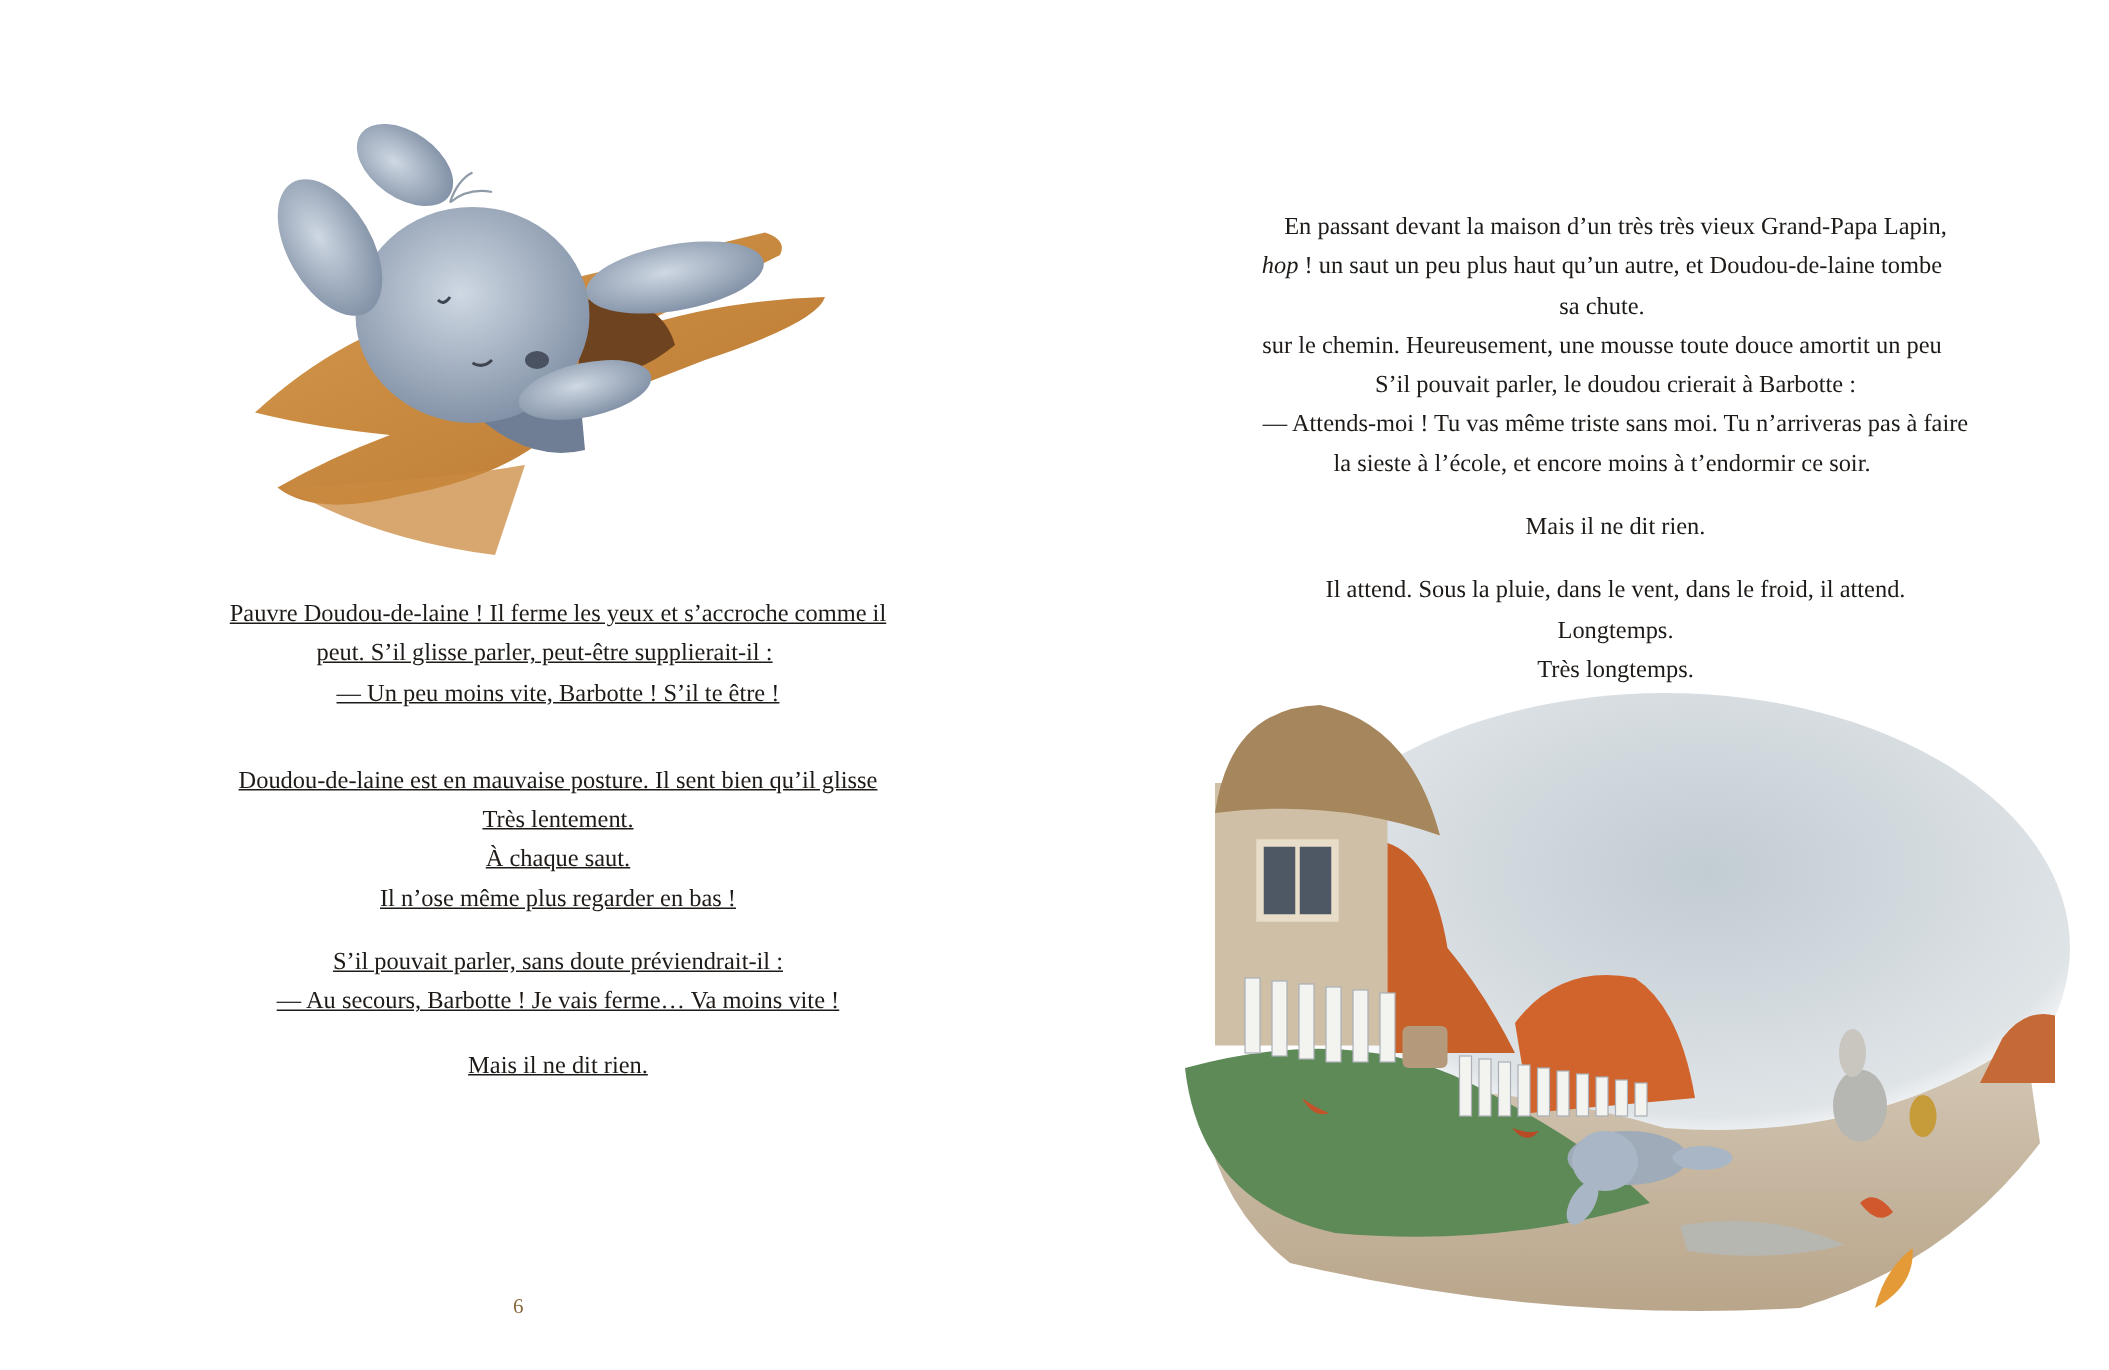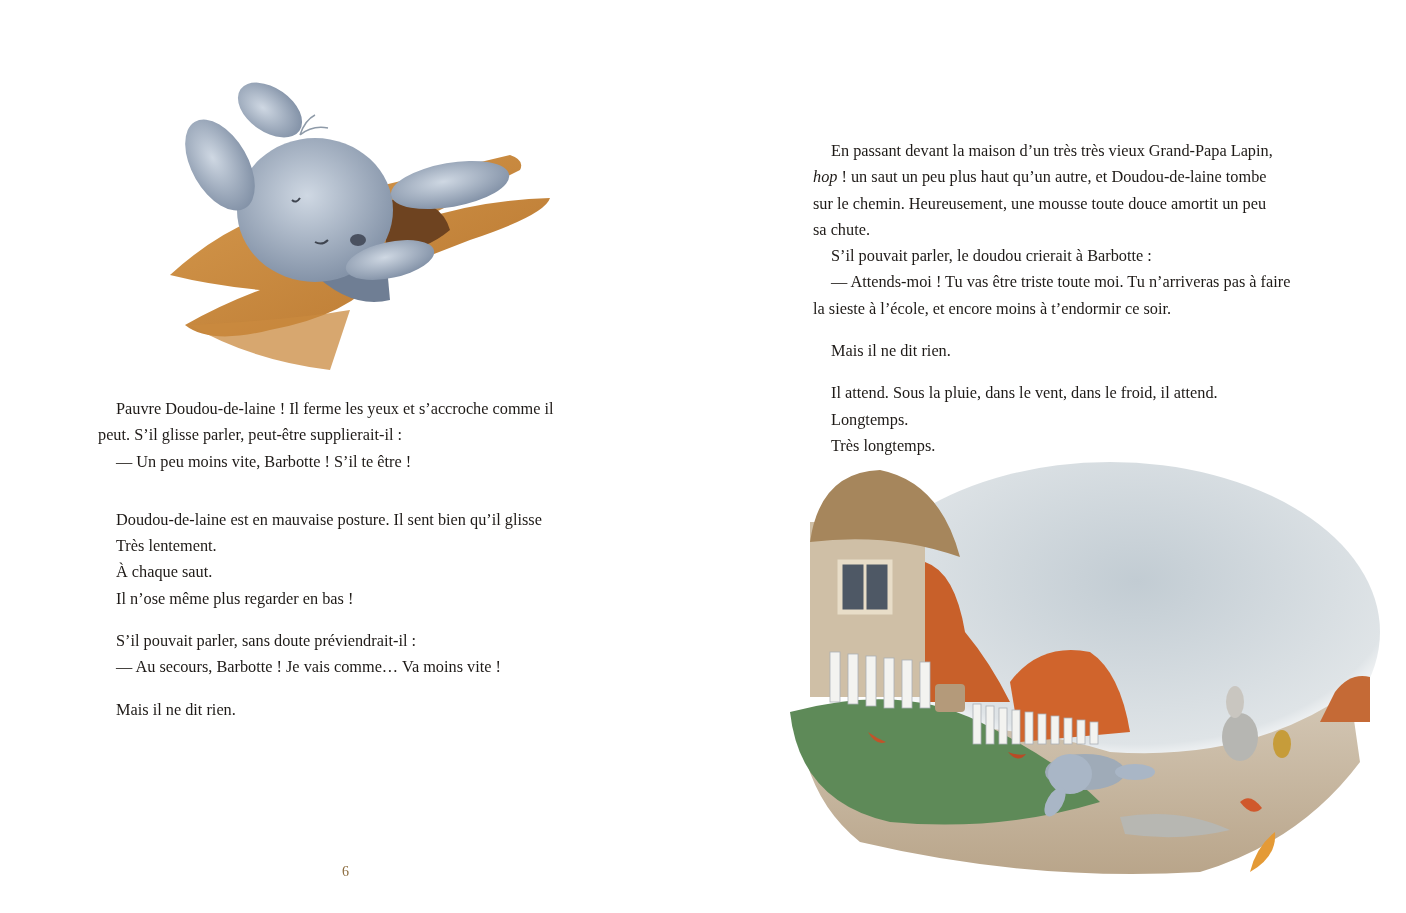--- a/index.html
+++ b/index.html
@@ -1,21 +1,21 @@
 <!DOCTYPE html>
 <html><head>
 <meta charset="utf-8">
 <style>
   html, body { margin:0; padding:0; background:#ffffff; }
   body { width:1406px; height:913px; position:relative; overflow:hidden; font-family:"Liberation Serif", "DejaVu Serif", serif; color:#1e1a17; }
   .page { position:absolute; top:0; height:913px; }
   .page-left { left:0; width:703px; }
   .page-right { left:703px; width:703px; }
   .text-block { position:absolute; font-size:16.3px; line-height:26.3px; }
-  .text-block p { margin:0; }
+  .text-block p { margin:0;text-align:center; }
   .indent { text-indent:18px; }
   .gap { height:16px; }
   .page-number { position:absolute; font-size:14px; color:#8a6a3c; }
   .illus { position:absolute; }
   em.hop { }
 </style>
 </head>
 <body>
 
 <div class="page page-left">
@@ -50,49 +50,49 @@
     <path d="M150 65 Q155 50 165 45 M150 65 Q162 55 178 58" stroke="#8e9aa8" stroke-width="1.5" fill="none"></path>
 
     <path d="M142 130 Q146 134 150 128" stroke="#3f4550" stroke-width="2" fill="none"></path>
     <path d="M165 172 Q172 176 178 170" stroke="#3f4550" stroke-width="2" fill="none"></path>
 
     <ellipse cx="208" cy="170" rx="8" ry="6" fill="#4a5160"></ellipse>
 
     <ellipse cx="240" cy="190" rx="45" ry="18" transform="rotate(-12 240 190)" fill="url(#plushG)"></ellipse>
   </svg>
 
-  <div class="text-block" style="left:98px;top:396px;width:510px;">
+  <div class="text-block" style="left:108px;top:396px;width:510px;text-decoration:underline;">
     <p class="indent">Pauvre Doudou-de-laine ! Il ferme les yeux et s’accroche comme il</p>
     <p>peut. S’il glisse parler, peut-être supplierait-il :</p>
     <p class="indent">— Un peu moins vite, Barbotte ! S’il te être !</p>
     <div class="gap"></div>
     <div class="gap"></div>
     <p class="indent">Doudou-de-laine est en mauvaise posture. Il sent bien qu’il glisse</p>
     <p class="indent">Très lentement.</p>
     <p class="indent">À chaque saut.</p>
     <p class="indent">Il n’ose même plus regarder en bas !</p>
     <div class="gap"></div>
     <p class="indent">S’il pouvait parler, sans doute préviendrait-il :</p>
-    <p class="indent">— Au secours, Barbotte ! Je vais comme… Va moins vite !</p>
+    <p class="indent">— Au secours, Barbotte ! Je vais ferme… Va moins vite !</p>
     <div class="gap"></div>
     <p class="indent">Mais il ne dit rien.</p>
   </div>
 
   <div class="page-number" style="left:342px;top:864px;">6</div>
 </div>
 
 <div class="page page-right">
 
   <div class="text-block" style="left:110px;top:138px;width:510px;">
     <p class="indent">En passant devant la maison d’un très très vieux Grand-Papa Lapin,</p>
     <p><em class="hop">hop</em><span> ! un saut un peu plus haut qu’un autre, et Doudou-de-laine tombe</span></p>
+    <p>sa chute.</p>
     <p>sur le chemin. Heureusement, une mousse toute douce amortit un peu</p>
-    <p>sa chute.</p>
     <p class="indent">S’il pouvait parler, le doudou crierait à Barbotte :</p>
-    <p class="indent">— Attends-moi ! Tu vas être triste toute moi. Tu n’arriveras pas à faire</p>
+    <p class="indent">— Attends-moi ! Tu vas même triste sans moi. Tu n’arriveras pas à faire</p>
     <p>la sieste à l’école, et encore moins à t’endormir ce soir.</p>
     <div class="gap"></div>
     <p class="indent">Mais il ne dit rien.</p>
     <div class="gap"></div>
     <p class="indent">Il attend. Sous la pluie, dans le vent, dans le froid, il attend.</p>
     <p class="indent">Longtemps.</p>
     <p class="indent">Très longtemps.</p>
   </div>
 
   <svg class="illus" style="left:77px;top:462px" width="600" height="420" viewBox="0 0 600 420">

